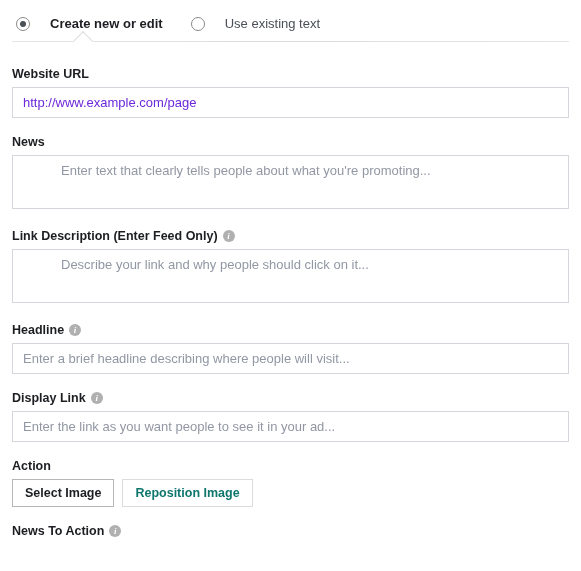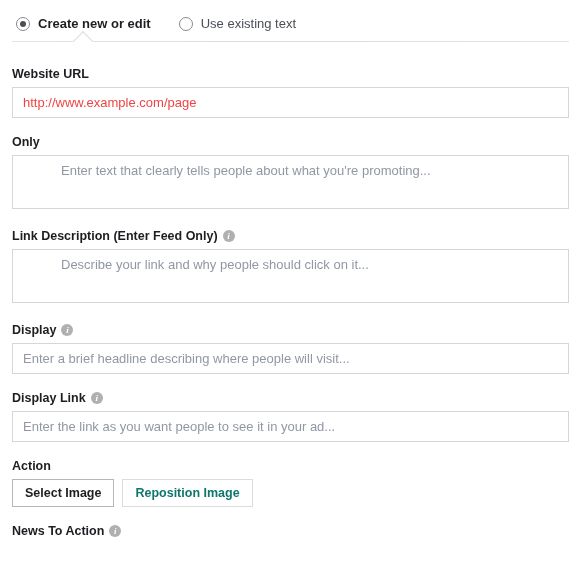--- a/index.html
+++ b/index.html
@@ -34,20 +34,21 @@
       content: "";
       position: absolute;
       top: 3px; left: 3px;
       width: 6px; height: 6px;
       background: #4b4f56;
       border-radius: 50%;
     }
     .tab-label {
       font-weight: 600;
       color: #1c1e21;
+      margin-left: 12px;
     }
     .tab-label.inactive { color: #4b4f56; font-weight: 500; }
     .divider-wrap { position: relative; height: 14px; margin-bottom: 12px; }
     .divider {
       border: 0;
       height: 1px;
       background: linear-gradient(to right, #e5e5e5 0%, #dcdcdc 50%, #e5e5e5 100%);
       position: absolute; top: 0; left: 0; right: 0;
     }
     .pointer {
@@ -82,21 +83,21 @@
       font-style: italic;
       font-family: Georgia, serif;
       font-weight: bold;
     }
     .text-input, .textarea {
       width: 100%;
       border: 1px solid #d3d6db;
       padding: 7px 10px;
       font-size: 13px;
       font-family: inherit;
-      color: #ef4444;
+      color: #6d28d9;
       resize: none;
     }
     .text-input::placeholder, .textarea::placeholder {
       color: #9197a3;
     }
     .textarea { height: 54px; padding-left: 48px; }
     .btn-row { display: flex; gap: 8px; margin-top: 2px; margin-bottom: 10px; }
     .btn {
       border: 1px solid #b6b6b6;
       background: #fff;
@@ -134,36 +135,36 @@
 
 <div class="form-group">
   <div class="form-label">
     <span>Website URL</span>
   </div>
   <input type="text" class="text-input" value="http://www.example.com/page" style="">
 </div>
 
 <div class="form-group">
   <div class="form-label">
-    <span>Only</span>
+    <span>News</span>
   </div>
   <textarea class="textarea" placeholder="Enter text that clearly tells people about what you're promoting..." style=""></textarea>
 </div>
 
 <div class="form-group">
   <div class="form-label">
     <span>Link Description (Enter Feed Only)</span>
     <span class="info-icon">i</span>
   </div>
   <textarea class="textarea" placeholder="Describe your link and why people should click on it..." style=""></textarea>
 </div>
 
 <div class="form-group">
   <div class="form-label">
-    <span>Display</span>
+    <span>Headline</span>
     <span class="info-icon">i</span>
   </div>
   <input type="text" class="text-input" placeholder="Enter a brief headline describing where people will visit..." style="">
 </div>
 
 <div class="form-group">
   <div class="form-label">
     <span>Display Link</span>
     <span class="info-icon">i</span>
   </div>

